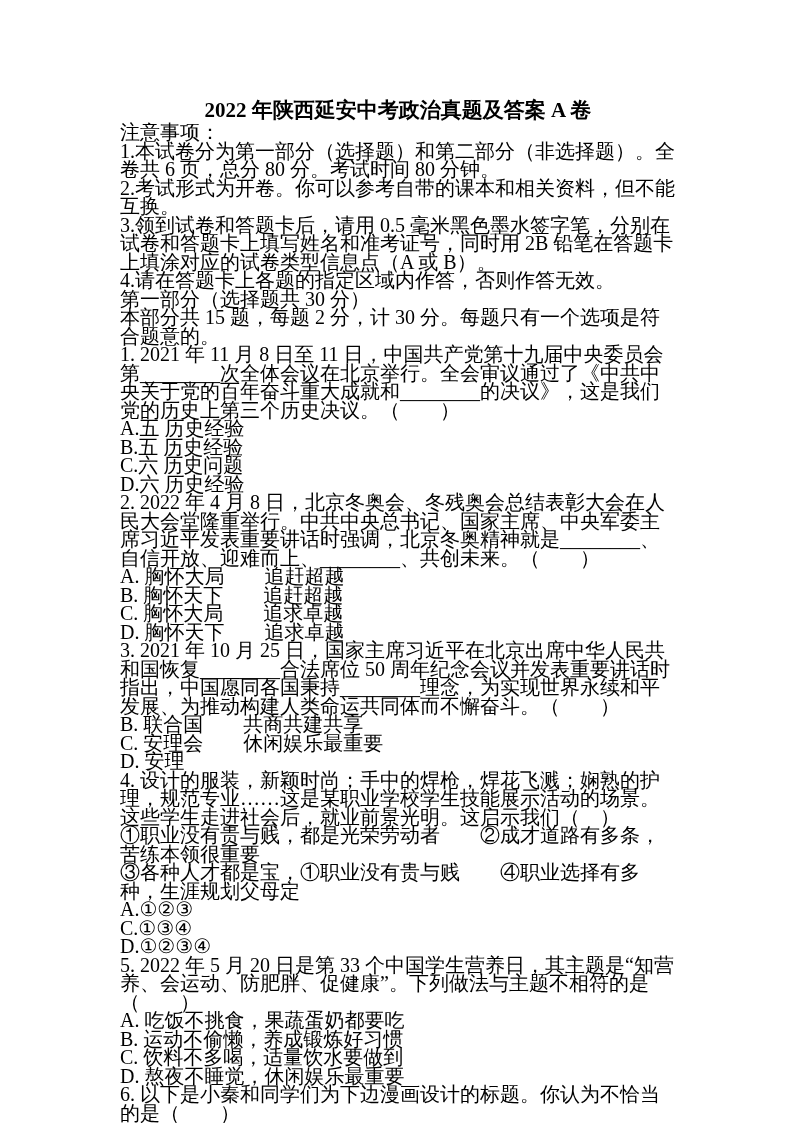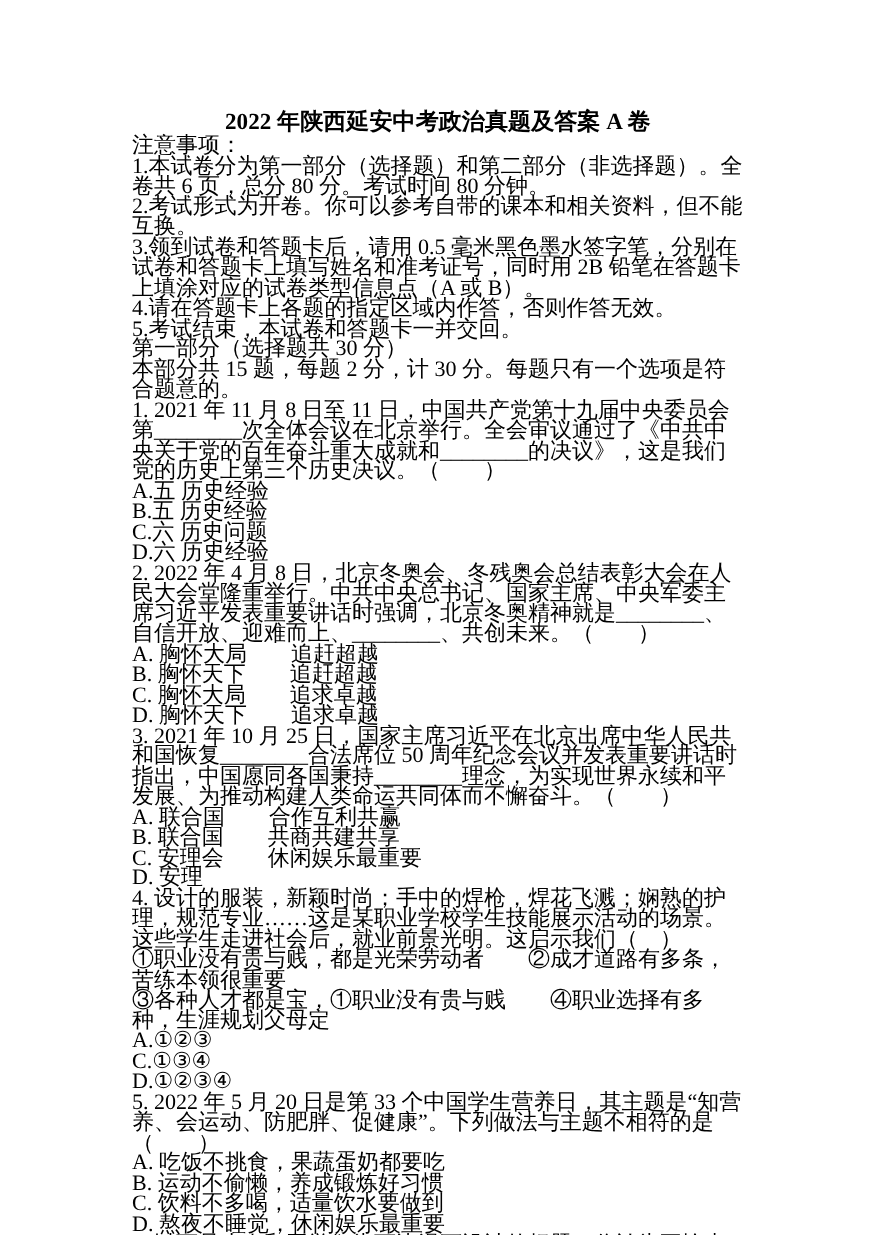--- a/index.html
+++ b/index.html
@@ -41,21 +41,20 @@
   <div class="content">
 
     <h1 class="doc-title">2022 年陕西延安中考政治真题及答案 A 卷</h1>
 
     <div>
       <p>注意事项：</p>
       <p>1.本试卷分为第一部分（选择题）和第二部分（非选择题）。全卷共 6 页，总分 80 分。考试时间 80 分钟。</p>
       <p>2.考试形式为开卷。你可以参考自带的课本和相关资料，但不能互换。</p>
       <p>3.领到试卷和答题卡后，请用 0.5 毫米黑色墨水签字笔，分别在试卷和答题卡上填写姓名和准考证号，同时用 2B 铅笔在答题卡上填涂对应的试卷类型信息点（A 或 B）。</p>
       <p>4.请在答题卡上各题的指定区域内作答，否则作答无效。</p>
-      <p>5.考试结束，本试卷和答题卡一并交回。</p>
     </div>
 
     <div>
       <p>第一部分（选择题共 30 分）</p>
       <p>本部分共 15 题，每题 2 分，计 30 分。每题只有一个选项是符合题意的。</p>
     </div>
 
     <div class="question">
       <p>1. 2021 年 11 月 8 日至 11 日，中国共产党第十九届中央委员会第________次全体会议在北京举行。全会审议通过了《中共中央关于党的百年奋斗重大成就和________的决议》，这是我们党的历史上第三个历史决议。（　　）</p>
       <p>A.五 历史经验</p>
@@ -67,21 +66,20 @@
     <div class="question">
       <p>2. 2022 年 4 月 8 日，北京冬奥会、冬残奥会总结表彰大会在人民大会堂隆重举行。中共中央总书记、国家主席、中央军委主席习近平发表重要讲话时强调，北京冬奥精神就是________、自信开放、迎难而上、________、共创未来。（　　）</p>
       <p>A. 胸怀大局　　追赶超越</p>
       <p>B. 胸怀天下　　追赶超越</p>
       <p>C. 胸怀大局　　追求卓越</p>
       <p>D. 胸怀天下　　追求卓越</p>
     </div>
 
     <div class="question">
       <p>3. 2021 年 10 月 25 日，国家主席习近平在北京出席中华人民共和国恢复________合法席位 50 周年纪念会议并发表重要讲话时指出，中国愿同各国秉持________理念，为实现世界永续和平发展、为推动构建人类命运共同体而不懈奋斗。（　　）</p>
-      <p>A. 联合国　　合作互利共赢</p>
       <p>B. 联合国　　共商共建共享</p>
       <p>C. 安理会　　休闲娱乐最重要</p>
       <p>D. 安理</p>
     </div>
 
     <div class="question">
       <p>4. 设计的服装，新颖时尚；手中的焊枪，焊花飞溅；娴熟的护理，规范专业……这是某职业学校学生技能展示活动的场景。这些学生走进社会后，就业前景光明。这启示我们（　）</p>
       <p>①职业没有贵与贱，都是光荣劳动者　　②成才道路有多条，苦练本领很重要</p>
       <p>③各种人才都是宝，①职业没有贵与贱　　④职业选择有多种，生涯规划父母定</p>
       <p>A.①②③</p>

